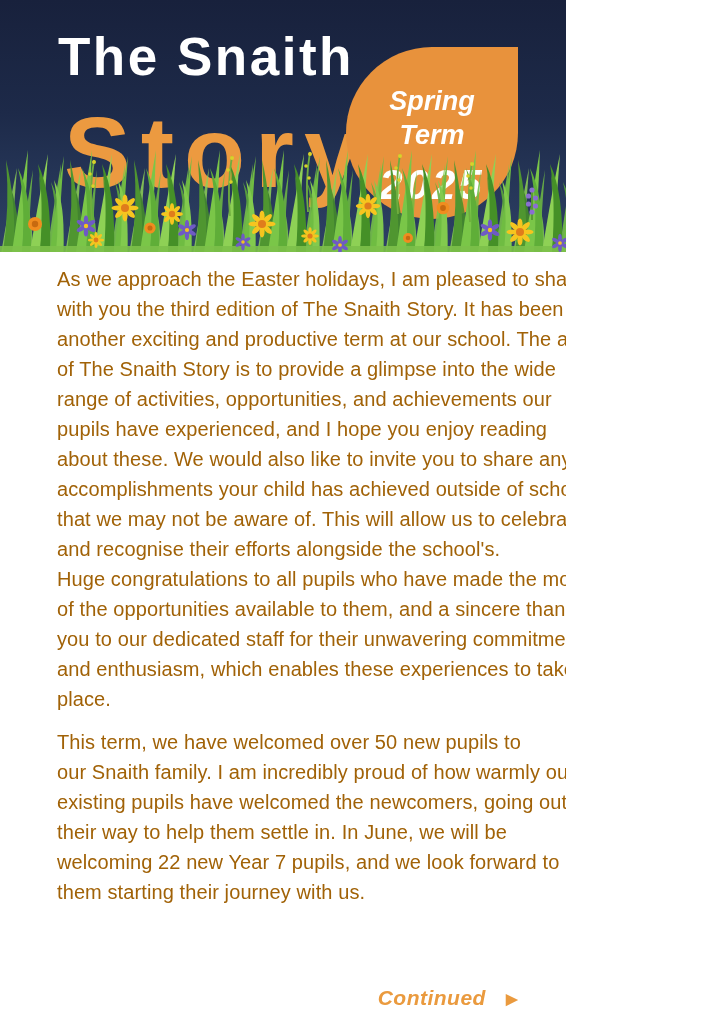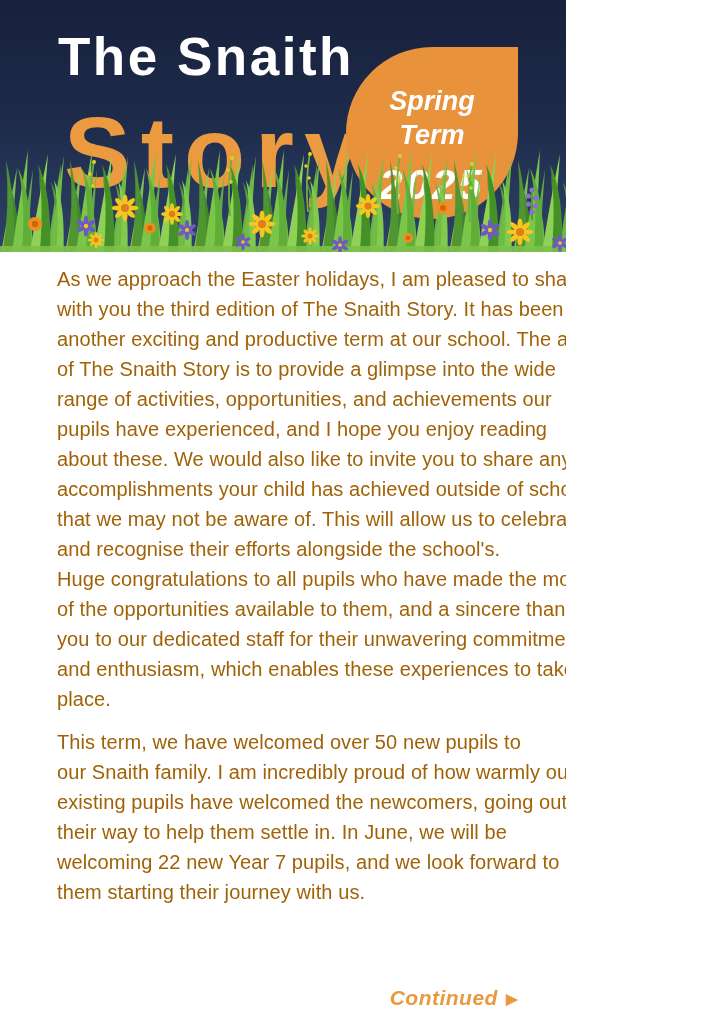--- a/index.html
+++ b/index.html
@@ -31,21 +31,21 @@
   
   .content{padding:12px 0 0 57px;width:640px;}
   .body-par{
     margin:0 0 13px 0;color:#a16207;font-size:20px;line-height:30px;
     white-space:pre-line;letter-spacing:0.1px;
   }
   
   .continued{
     position:absolute;right:48px;bottom:14px;color:#ea9a3e;
     font-size:21px;font-weight:700;font-style:italic;letter-spacing:0.5px;
-    cursor:pointer;display:flex;align-items:center;gap:8px;
+    cursor:pointer;display:flex;align-items:center;gap:20px;
   }
   .continued .arr{font-style:normal;font-size:15px;line-height:1;}
 </style>
 </head>
 <body>
 
 <div class="page">
 
   <header class="header">
     <div class="title">

